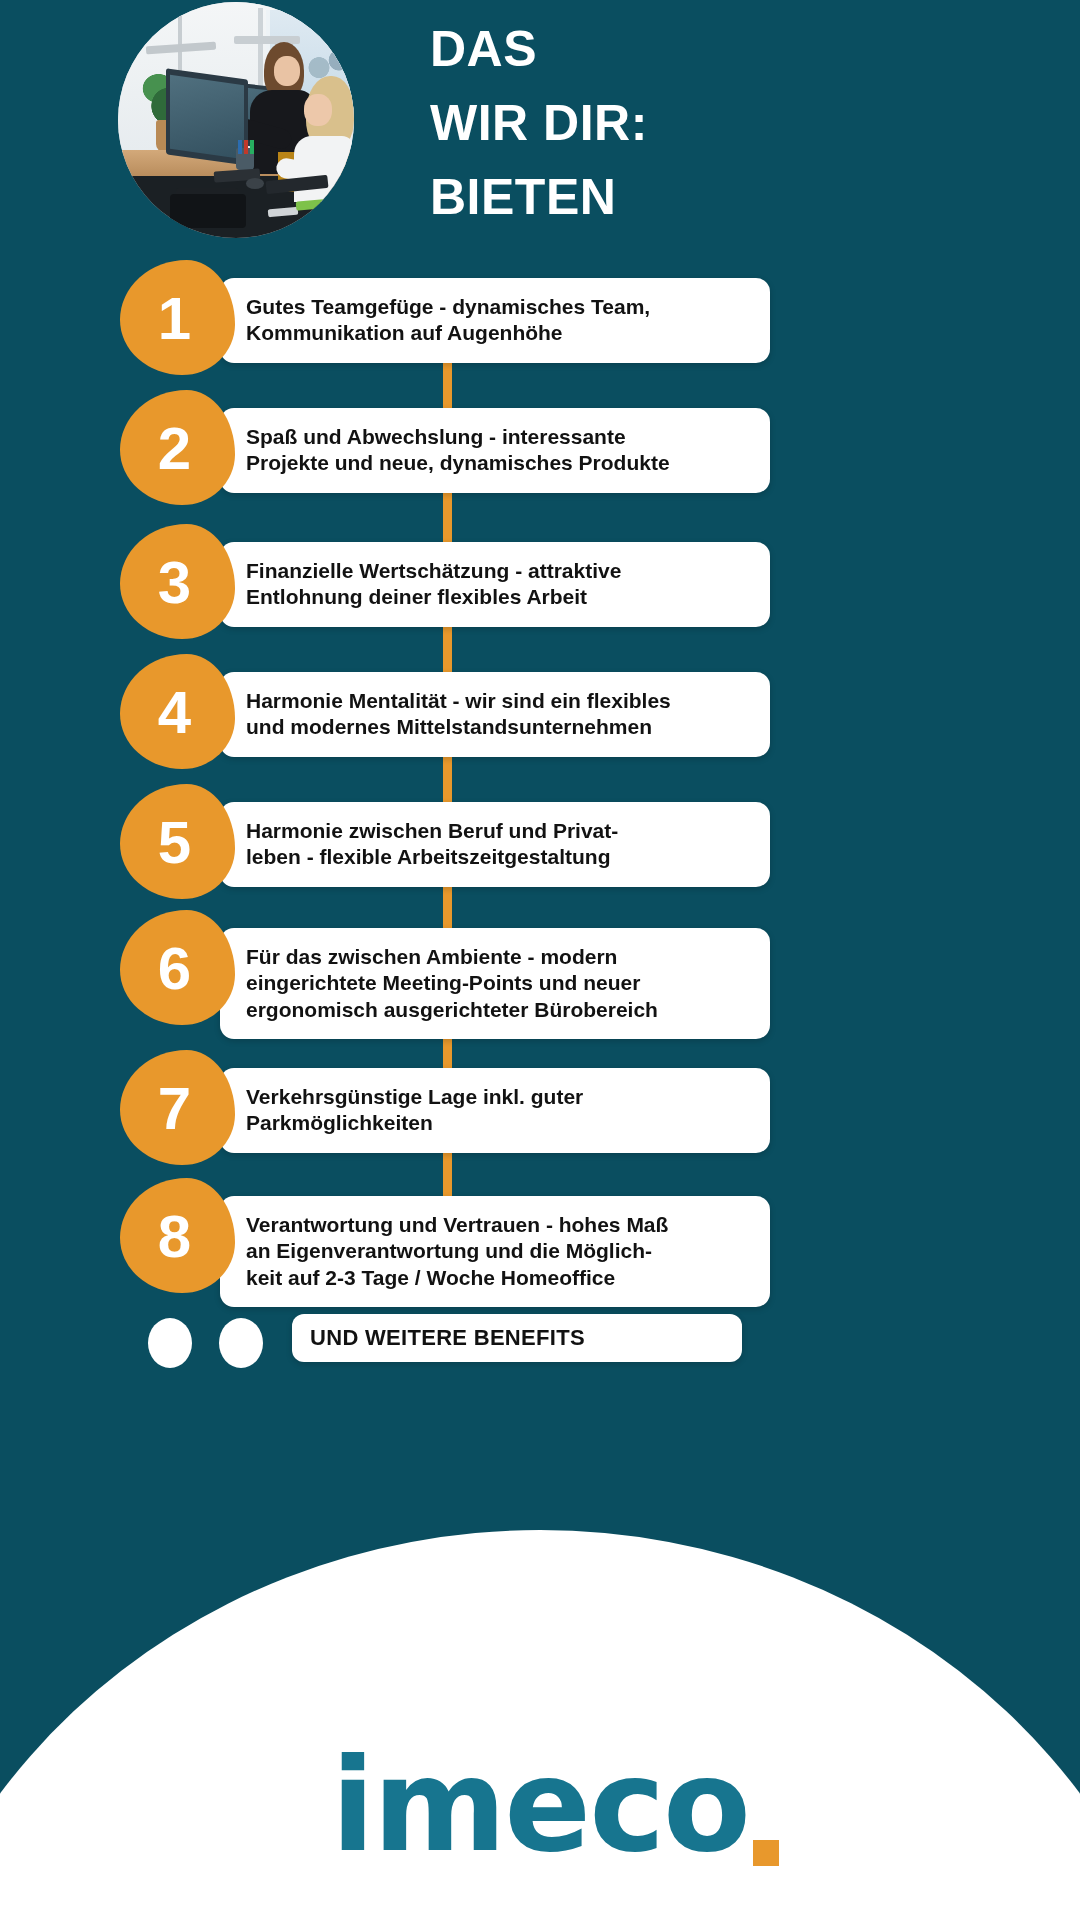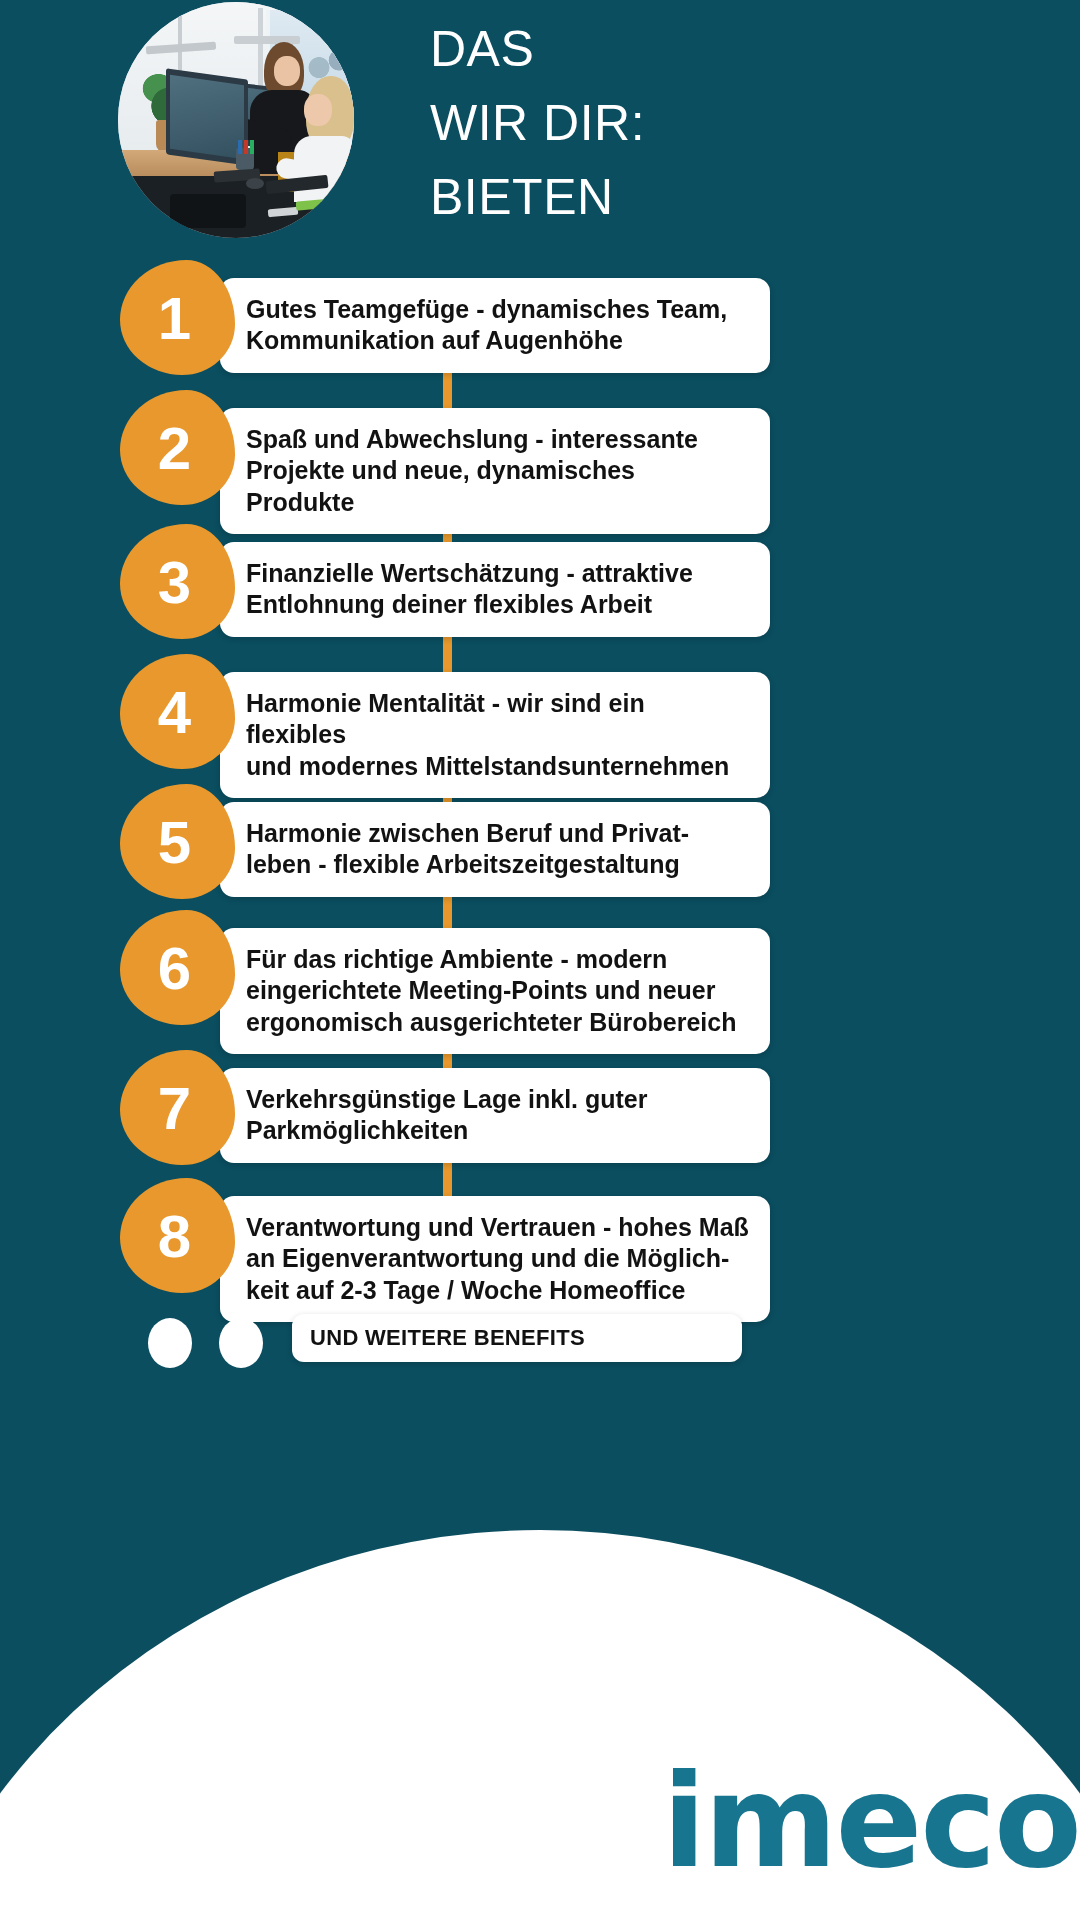--- a/index.html
+++ b/index.html
@@ -72,21 +72,21 @@
   .ph-pens   { left:120px; top:138px; width:16px; height:14px;
                background:linear-gradient(90deg,#2b6cb0 0 22%, transparent 22% 40%, #c0392b 40% 60%, transparent 60% 78%, #27ae60 78% 100%); }
   .ph-mouse  { left:128px; top:176px; width:18px; height:11px; background:#3b4248; border-radius:50%; }
   .ph-tag    { left:178px; top:198px; width:38px; height:9px; background:#7ec24a; border-radius:2px; transform:rotate(-5deg); }
   .ph-tag2   { left:150px; top:206px; width:30px; height:8px; background:#d0d4d7; border-radius:2px; transform:rotate(-5deg); }
 
   #title {
     position:absolute; left:430px; top:12px; width:600px;
     color:#ffffff;
     font-size:50px;
-    font-weight:normal;
+    font-weight:bold;
     line-height:1.48;
     letter-spacing:.5px;
   }
   #title div { white-space:nowrap; }
 
   
   #connector {
     position:absolute;
     left:443px; top:300px;
     width:9px; height:930px;
@@ -101,21 +101,21 @@
   .card {
     position:absolute; left:100px; top:0;
     width:550px;
     background:#ffffff;
     border-radius:14px;
     padding:16px 20px 16px 26px;
     box-shadow:0 2px 6px rgba(0,0,0,.18);
   }
   .card-text {
     color:#121212;
-    font-size:25px;
+    font-size:21px;
     font-weight:bold;
     line-height:1.25;
     white-space:pre-line;
   }
 
   .badge {
     position:absolute; left:0; top:-18px;
     width:115px; height:115px;
     background:#e8982c;
     border-radius:58% 42% 46% 54% / 52% 56% 44% 48%;
@@ -160,23 +160,23 @@
   
   #footer-ellipse {
     position:absolute;
     left:-120px; bottom:-230px;
     width:1320px; height:620px;
     background:#ffffff;
     border-radius:50% 50% 0 0 / 100% 100% 0 0;
   }
   #logo {
     position:absolute;
-    left:0; bottom:34px;
+    left:0; bottom:50px;
     width:1080px;
-    text-align:right;
+    text-align:center;
   }
   #logo-wrap { display:inline-block; position:relative; }
   #logo-text {
     color:#17758f;
     font-size:128px;
     font-weight:bold;
     letter-spacing:-2px;
     line-height:1;
     font-family:"DejaVu Sans", sans-serif;
   }
@@ -290,21 +290,21 @@
       <div class="card-text">Harmonie zwischen Beruf und Privat-
 leben - flexible Arbeitszeitgestaltung</div>
     </div>
   </div>
 
   <div class="item" style="top:928px">
     <div class="badge">
       <span class="badge-num">6</span>
     </div>
     <div class="card">
-      <div class="card-text">Für das richtige Ambiente - modern
+      <div class="card-text">Für das zwischen Ambiente - modern
 eingerichtete Meeting-Points und neuer
 ergonomisch ausgerichteter Bürobereich</div>
     </div>
   </div>
 
   <div class="item" style="top:1068px">
     <div class="badge">
       <span class="badge-num">7</span>
     </div>
     <div class="card">

